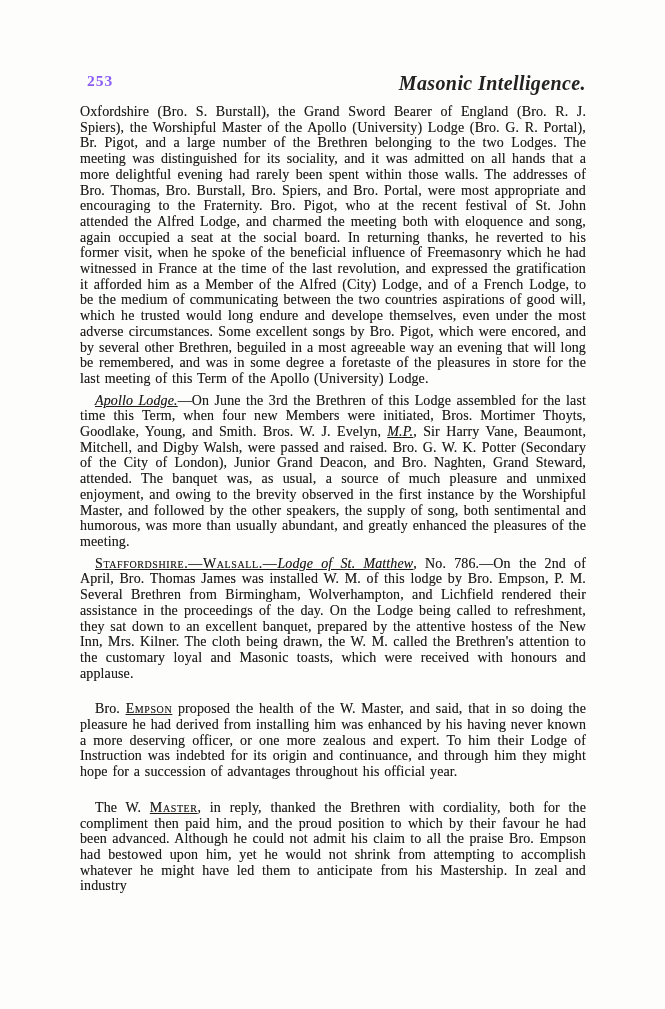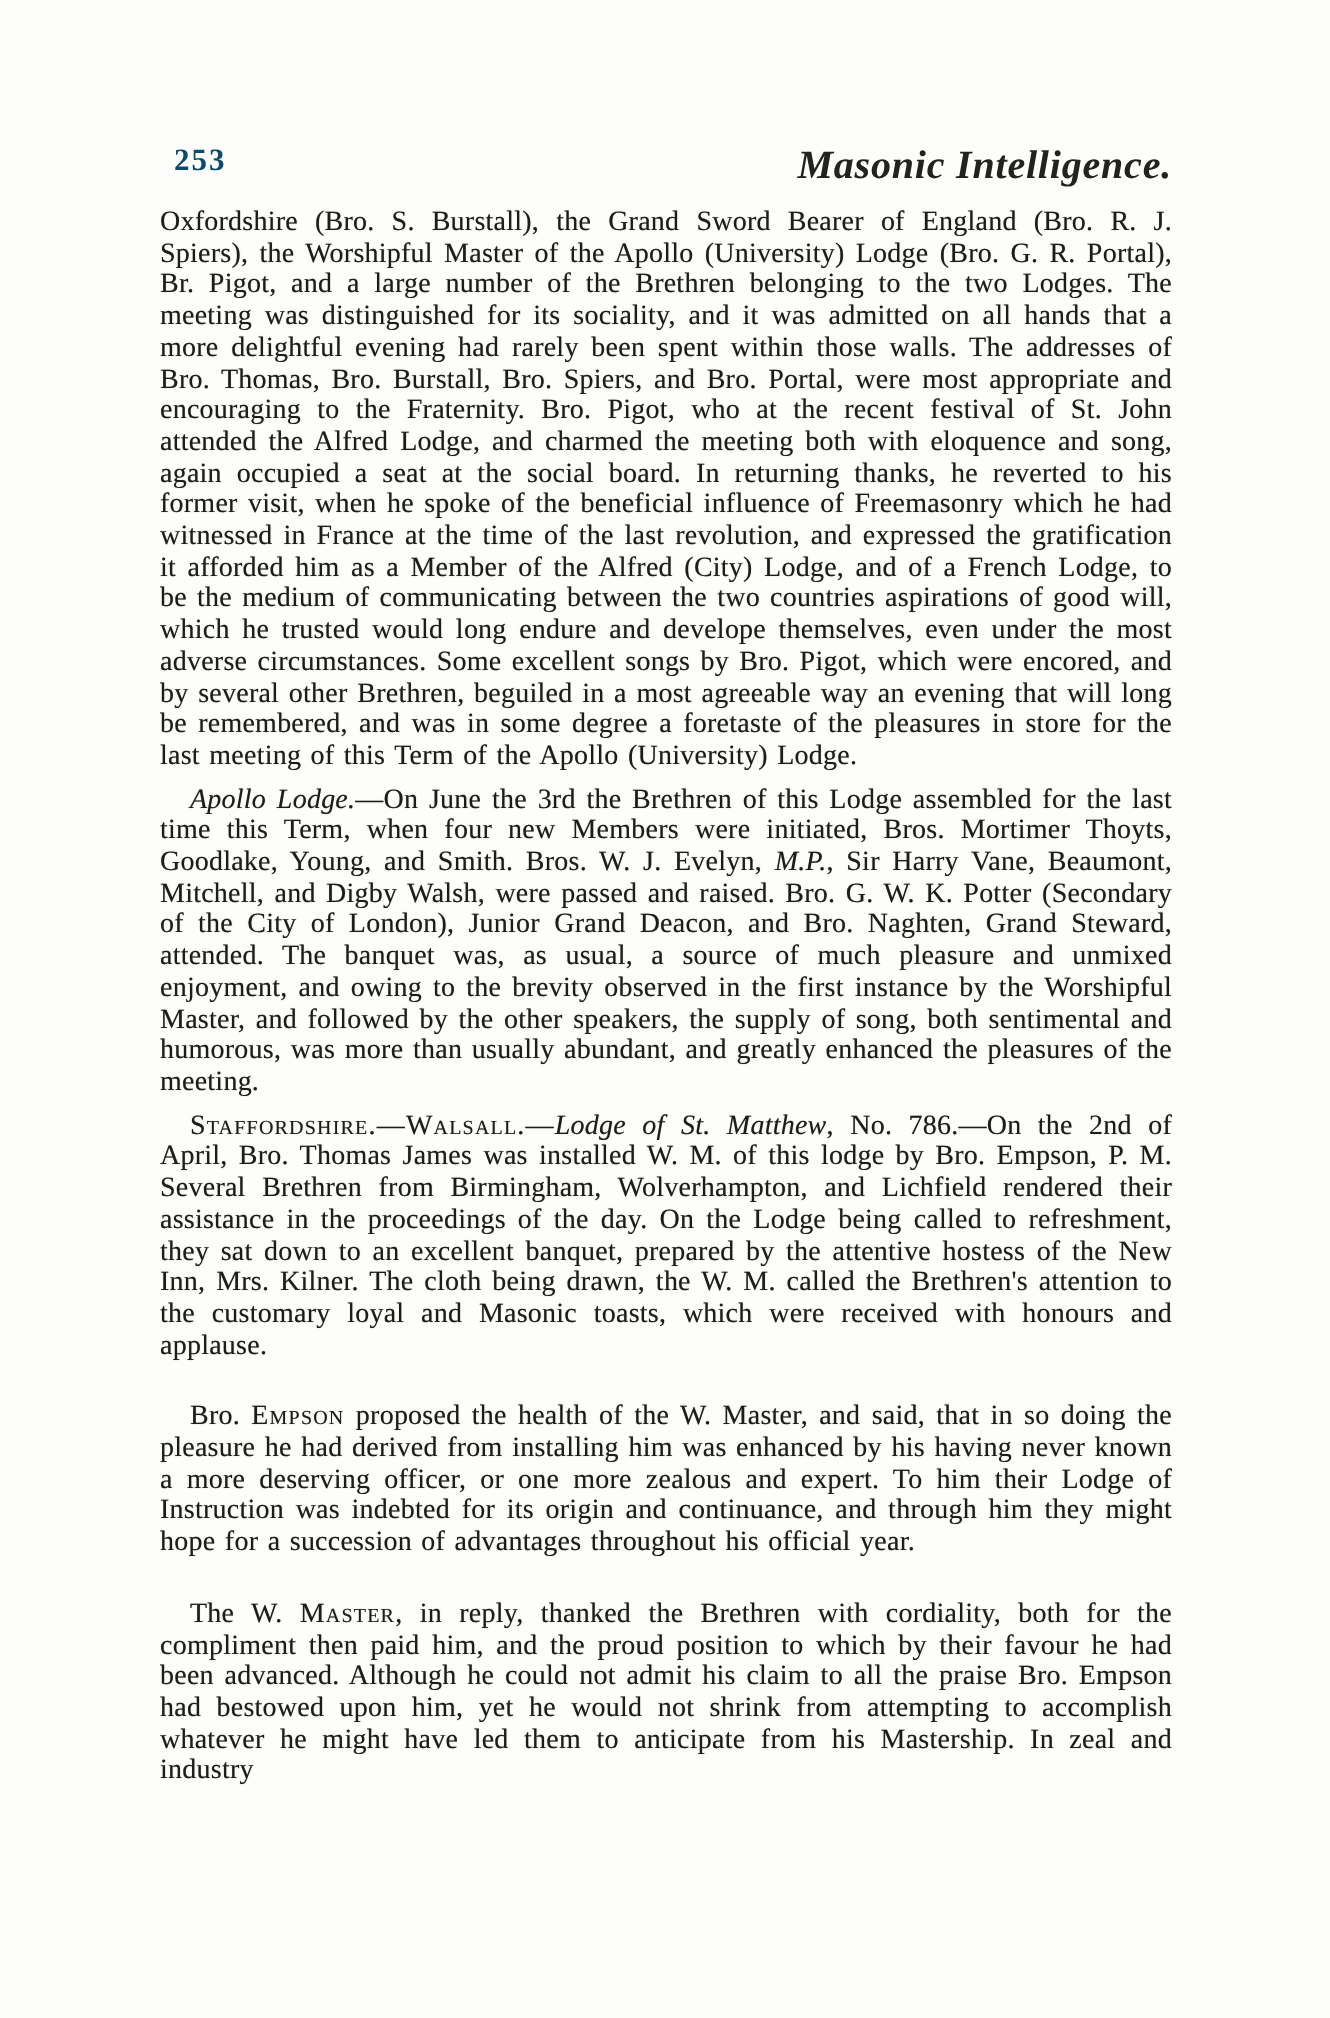--- a/index.html
+++ b/index.html
@@ -27,21 +27,21 @@
     height: 20px;
     margin-bottom: 12px;
   }
   .pagenum {
     position: absolute;
     left: 7px;
     top: 0;
     font-size: 15.5px;
     font-weight: 600;
     letter-spacing: 1px;
-    color: #0c4a6e;
+    color: #8b5cf6;
   }
   .running {
     display: block;
     text-align: right;
     font-style: italic;
     font-weight: 600;
     font-size: 20px;
     letter-spacing: 0.4px;
     color: #24221f;
   }
@@ -50,24 +50,25 @@
     text-align: justify;
     font-size: 14px;
     line-height: 15.7px;
     word-spacing: 1.1px;
     letter-spacing: 0.12px;
     text-shadow: 0 0 0.45px rgba(34, 32, 29, 0.5);
   }
   .body-text p.indent { text-indent: 15px; }
   .body-text p.gap { margin-top: 6px; }
   .body-text p.gap-sm { margin-top: 20px; }
-  .seg-italic { font-style: italic; }
+  .seg-italic { font-style: italic; text-decoration: underline; }
   .seg-smallcaps {
     font-variant: small-caps;
     letter-spacing: 0.6px;
+    text-decoration: underline;
   }
 </style>
 </head>
 <body>
 
 <div class="page">
   <div class="content">
 
     <div class="header">
       <span class="pagenum">253</span>

